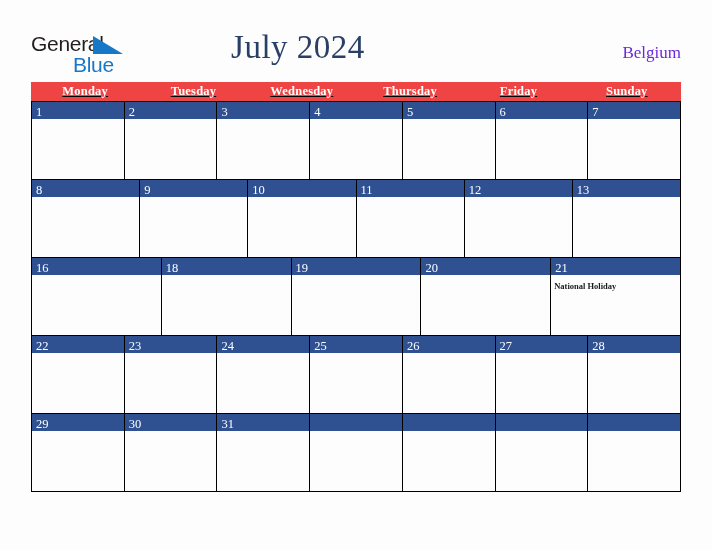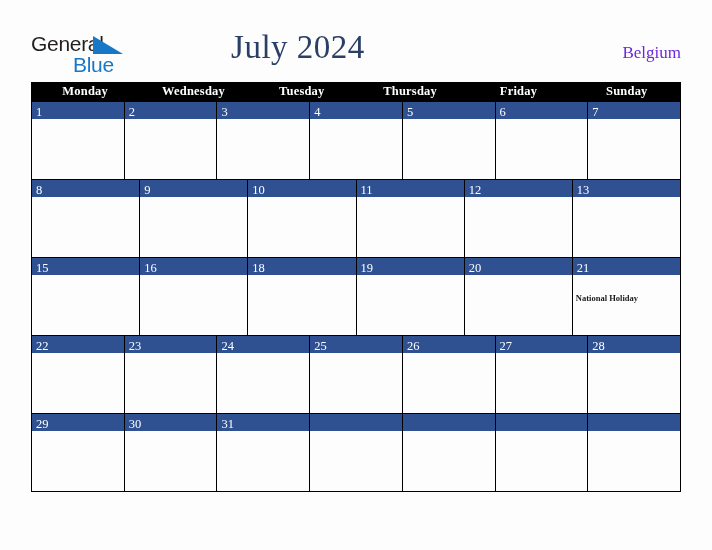--- a/index.html
+++ b/index.html
@@ -84,21 +84,21 @@
   
   .calendar {
     position: absolute;
     left: 31px;
     top: 82px;
     width: 650px;
   }
 
   .weekday-row {
     display: flex;
-    background: #000000;
+    background: #ef4444;
     height: 19px;
     text-decoration: underline;
   }
   .weekday-cell {
     flex: 1 1 0;
     color: #ffffff;
     font-size: 12.5px;
     font-weight: bold;
     font-family: "Liberation Serif", serif;
     text-align: center;
@@ -132,21 +132,21 @@
     line-height: 17px;
   }
   .day-number {
     color: #ffffff;
     font-size: 12.5px;
     font-family: "Liberation Serif", serif;
     padding-left: 4px;
     display: inline-block;
   }
   .day-events {
-    padding: 18px 3px 0 3px;
+    padding: 6px 3px 0 3px;
   }
   .event-text {
     font-size: 8.5px;
     color: #1a1a1a;
     font-family: "Liberation Serif", serif;
     font-weight: bold;
     line-height: 11px;
     display: block;
   }
 </style>
@@ -167,22 +167,22 @@
 
   <div class="cal-title">July 2024</div>
   <div class="cal-country">Belgium</div>
 
 </div>
 
 <div class="calendar">
 
   <div class="weekday-row">
     <div class="weekday-cell">Monday</div>
+    <div class="weekday-cell">Tuesday</div>
     <div class="weekday-cell">Wednesday</div>
-    <div class="weekday-cell">Tuesday</div>
     <div class="weekday-cell">Thursday</div>
     <div class="weekday-cell">Friday</div>
     <div class="weekday-cell">Sunday</div>
   </div>
 
   <div id="weeks-container">
       <div class="week-row">
         <div class="day-cell">
           <div class="day-band"><span class="day-number">1</span></div>
           <div class="day-events"></div>
@@ -233,24 +233,20 @@
           <div class="day-band"><span class="day-number">12</span></div>
           <div class="day-events"></div>
         </div>
         <div class="day-cell">
           <div class="day-band"><span class="day-number">13</span></div>
           <div class="day-events"></div>
         </div>
       </div>
       <div class="week-row">
         <div class="day-cell">
-          <div class="day-band"><span class="day-number">15</span></div>
-          <div class="day-events"></div>
-        </div>
-        <div class="day-cell">
           <div class="day-band"><span class="day-number">16</span></div>
           <div class="day-events"></div>
         </div>
         <div class="day-cell">
           <div class="day-band"><span class="day-number">18</span></div>
           <div class="day-events"></div>
         </div>
         <div class="day-cell">
           <div class="day-band"><span class="day-number">19</span></div>
           <div class="day-events"></div>

